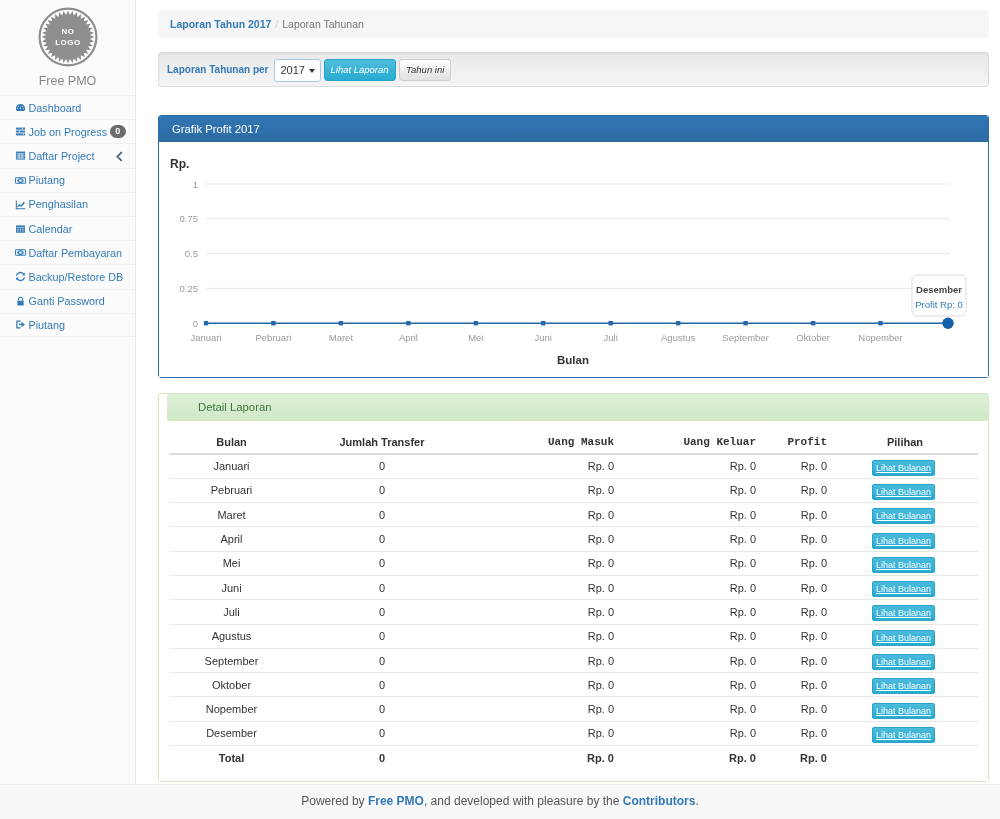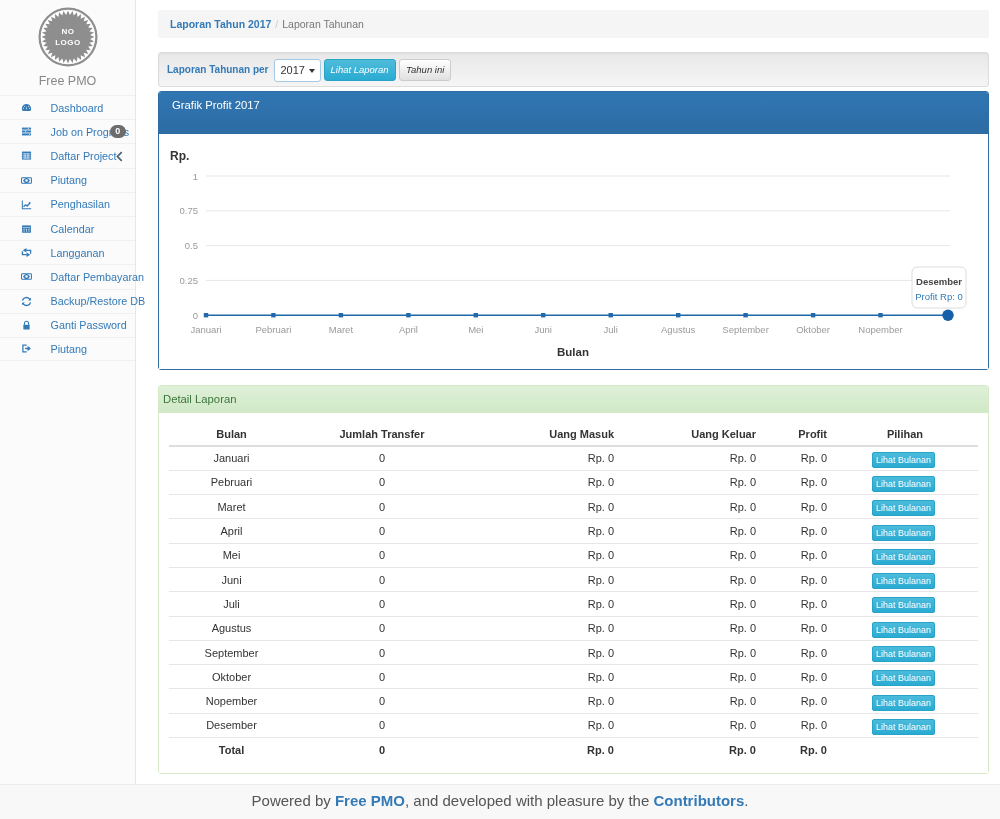--- a/index.html
+++ b/index.html
@@ -6,75 +6,75 @@
 html,body { width:1000px; height:819px; overflow:hidden; background:#fff;
   font-family:"Liberation Sans", sans-serif; font-size:11.5px; color:#333; }
 a { color:#337ab7; text-decoration:none;font-weight:bold; }
 
 #sidebar { position:absolute; left:0; top:0; width:136px; height:784px;
   background:#fbfbfb; border-right:1px solid #e7e7e7; }
 #logo { text-align:center; padding-top:7px; }
 #brand { text-align:center; color:#888; font-size:12.5px; margin-top:5px; }
 ul.menu { list-style:none; margin-top:7px; }
 ul.menu li { position:relative; height:24.2px; border-top:1px solid #f0f0f0;
-  display:flex; align-items:center; padding-left:21px;gap:16px; }
+  display:flex; align-items:center; padding-left:15px; }
 ul.menu li.last { border-bottom:1px solid #f0f0f0; }
 ul.menu li svg { flex:0 0 11px; width:11px; height:11px; margin-right:2.5px; }
 ul.menu li span.t { color:#337ab7; font-size:10.8px; white-space:nowrap; }
 .badge0 { position:absolute; right:9.5px; top:50%; margin-top:-6.8px; width:15.5px; height:13.5px;
   background:#6c6c6c; color:#fff; border-radius:7px; font-size:9px; font-weight:bold;
   text-align:center; line-height:13.5px; }
 .chev { position:absolute; right:8px; top:50%; }
 
 #content { position:absolute; left:148px; top:0; width:852px; height:785px; background:#fff; }
 .inner { padding:10px 11px 0 10px; }
 .breadcrumb { background:#f5f5f5; border-radius:3px; height:28px; line-height:28px;
   padding:0 12px; font-size:10.5px; color:#777; margin-bottom:14px; }
 .breadcrumb .sep { color:#ccc; padding:0 4px; }
 .well { background:linear-gradient(to bottom,#e8e8e8 0,#f5f5f5 100%);
-  border:1px solid #dcdcdc; border-radius:3px; height:35px; margin-bottom:4px;
+  border:1px solid #dcdcdc; border-radius:3px; height:35px; margin-bottom:28px;
   display:flex; align-items:center; padding:0 8px;
   box-shadow:inset 0 1px 2px rgba(0,0,0,.05); }
 .well .lbl { color:#337ab7; font-weight:bold; font-size:10px; margin-right:5px; }
 .sel { width:47px; height:23px; background:#fff; border:1px solid #a3c9e4; border-radius:3px;
   position:relative; font-size:11px; color:#333; line-height:21px; padding-left:6px; margin-top:1px; }
 .sel:after { content:""; position:absolute; right:5px; top:9px; border-left:3px solid transparent;
   border-right:3px solid transparent; border-top:4.5px solid #333; }
 .btn { display:inline-block; height:22px; border-radius:3px; font-size:9.5px;
   text-align:center; line-height:20px; padding:0 6px; margin-top:1px;font-style:italic; }
 .btn-info { background:linear-gradient(to bottom,#4fbcdb 0,#2aabd2 100%);
   border:1px solid #28a4c9; color:#fff; margin-left:3px; }
 .btn-default { background:linear-gradient(to bottom,#fff 0,#e0e0e0 100%);
   border:1px solid #ccc; color:#333; margin-left:3.5px; }
 .panel { border-radius:3px; margin-bottom:15px; }
 .panel-primary { border:1px solid #2e6da4; }
 .panel-primary .ph { background:linear-gradient(to bottom,#3076b3 0,#2d6ba3 100%);
-  color:#fff; height:42px; line-height:26px; padding:0 13px; font-size:11.3px;
+  color:#fff; height:26px; line-height:26px; padding:0 13px; font-size:11.3px;
   border-radius:2px 2px 0 0; }
 .panel-success { border:1px solid #d6e9c6; }
 .panel-success .ph { background:linear-gradient(to bottom,#dff0d8 0,#d0e9c6 100%);
-  color:#3c763d; height:27px; line-height:27px; padding:0 4px; font-size:11.3px;
-  border-radius:2px 2px 0 0; border-bottom:1px solid #d6e9c6; }
+  color:#3c763d; height:27px; line-height:27px; padding:0 31px; font-size:11.3px;
+  border-radius:2px 2px 0 0; border-bottom:1px solid #d6e9c6;margin-left:8px; }
 #chartbody { position:relative; height:235px; background:#fff; }
 
 .panel-success .pb { padding:10px 10px 11px 10px; background:#fff; }
 table.rep { width:100%; border-collapse:collapse; font-size:11px; }
 table.rep th { font-weight:bold; color:#333; border-bottom:2px solid #ddd; height:23px; }
 table.rep td { border-top:1px solid #e7e7e7; height:24.3px; color:#333; }
 table.rep .c { text-align:center; }
 table.rep .r { text-align:right; }
 table.rep td.r { padding-right:5px; }
-table.rep th.r { padding-right:5px; }
+table.rep th.r { padding-right:5px;font-family:Liberation Mono, monospace; }
 .btn-xs { display:inline-block; width:63px; height:16px; line-height:15px; border-radius:2px; margin-top:3px; margin-right:3px;
   background:linear-gradient(to bottom,#4cbbdc 0,#2aabd2 100%); border:1px solid #28a4c9;
-  color:#fff; font-size:9px; text-align:center; }
+  color:#fff; font-size:9px; text-align:center;text-decoration:underline; }
 
 #footer { position:absolute; left:0; top:784px; width:1000px; height:35px;
   background:#f8f8f8; border-top:1px solid #ececec; text-align:center;
-  font-size:15px; color:#555; line-height:32px; }
+  font-size:12px; color:#555; line-height:32px; }
 </style>
 </head>
 <body>
 <div id="sidebar">
   <div id="logo">
     <svg width="60" height="60" viewBox="0 0 60 60">
       <circle cx="30" cy="30" r="28.4" fill="#fff" stroke="#8e8e8e" stroke-width="2.2"></circle>
       <polygon fill="#8e8e8e" points="30.0,3.6 31.9,7.9 34.6,4.0 35.7,8.6 39.0,5.2 39.4,9.9 43.2,7.1 42.7,11.8 47.0,9.8 45.7,14.3 50.2,13.0 48.2,17.3 52.9,16.8 50.1,20.6 54.8,21.0 51.4,24.3 56.0,25.4 52.1,28.1 56.4,30.0 52.1,31.9 56.0,34.6 51.4,35.7 54.8,39.0 50.1,39.4 52.9,43.2 48.2,42.7 50.2,47.0 45.7,45.7 47.0,50.2 42.7,48.2 43.2,52.9 39.4,50.1 39.0,54.8 35.7,51.4 34.6,56.0 31.9,52.1 30.0,56.4 28.1,52.1 25.4,56.0 24.3,51.4 21.0,54.8 20.6,50.1 16.8,52.9 17.3,48.2 13.0,50.2 14.3,45.7 9.8,47.0 11.8,42.7 7.1,43.2 9.9,39.4 5.2,39.0 8.6,35.7 4.0,34.6 7.9,31.9 3.6,30.0 7.9,28.1 4.0,25.4 8.6,24.3 5.2,21.0 9.9,20.6 7.1,16.8 11.8,17.3 9.8,13.0 14.3,14.3 13.0,9.8 17.3,11.8 16.8,7.1 20.6,9.9 21.0,5.2 24.3,8.6 25.4,4.0 28.1,7.9"></polygon>
       <text x="30" y="27" font-size="8" font-weight="bold" fill="#fff" text-anchor="middle" letter-spacing="0.5">NO</text>
       <text x="30" y="38" font-size="8" font-weight="bold" fill="#fff" text-anchor="middle" letter-spacing="0.5">LOGO</text>
@@ -140,29 +140,20 @@
         </svg>
         <span class="t">Penghasilan</span>
       </li>
 <li>
         <svg width="14" height="14" viewBox="0 0 14 14">
           <path fill="#337ab7" d="M1.4 3h11.2v9.4H1.4z"></path>
           <path fill="#fbfbfb" d="M2.4 5.6h9.2v.9H2.4zM3.5 1.2h1.2V3H3.5zM9.3 1.2h1.2V3H9.3z"></path>
           <path fill="#fbfbfb" d="M3.2 7.4h1.4v1.2H3.2zm3.1 0h1.4v1.2H6.3zm3.1 0h1.4v1.2H9.4zM3.2 9.6h1.4v1.2H3.2zm3.1 0h1.4v1.2H6.3zm3.1 0h1.4v1.2H9.4z"></path>
         </svg>
         <span class="t">Calendar</span>
-      </li>
-<li>
-        <svg width="14" height="14" viewBox="0 0 14 14">
-          <path fill="none" stroke="#337ab7" stroke-width="1.7" d="M12.2 8.7V4.2H6.8"></path>
-          <path fill="#337ab7" d="M7 1.4v5.6L2.2 4.2z"></path>
-          <path fill="none" stroke="#337ab7" stroke-width="1.7" d="M1.8 5.3v4.5h5.4"></path>
-          <path fill="#337ab7" d="M7 12.6V7l4.8 2.8z"></path>
-        </svg>
-        <span class="t">Langganan</span>
       </li>
 <li>
         <svg width="14" height="14" viewBox="0 0 14 14">
           <rect x="0.7" y="3.4" width="12.6" height="7.2" rx="1" fill="none" stroke="#337ab7" stroke-width="1.3"></rect>
           <circle cx="7" cy="7" r="2.5" fill="none" stroke="#337ab7" stroke-width="1.6"></circle>
           <path fill="#337ab7" d="M2.5 6h1v2h-1zM10.5 6h1v2h-1z"></path>
         </svg>
         <span class="t">Daftar Pembayaran</span>
       </li>
 <li>

